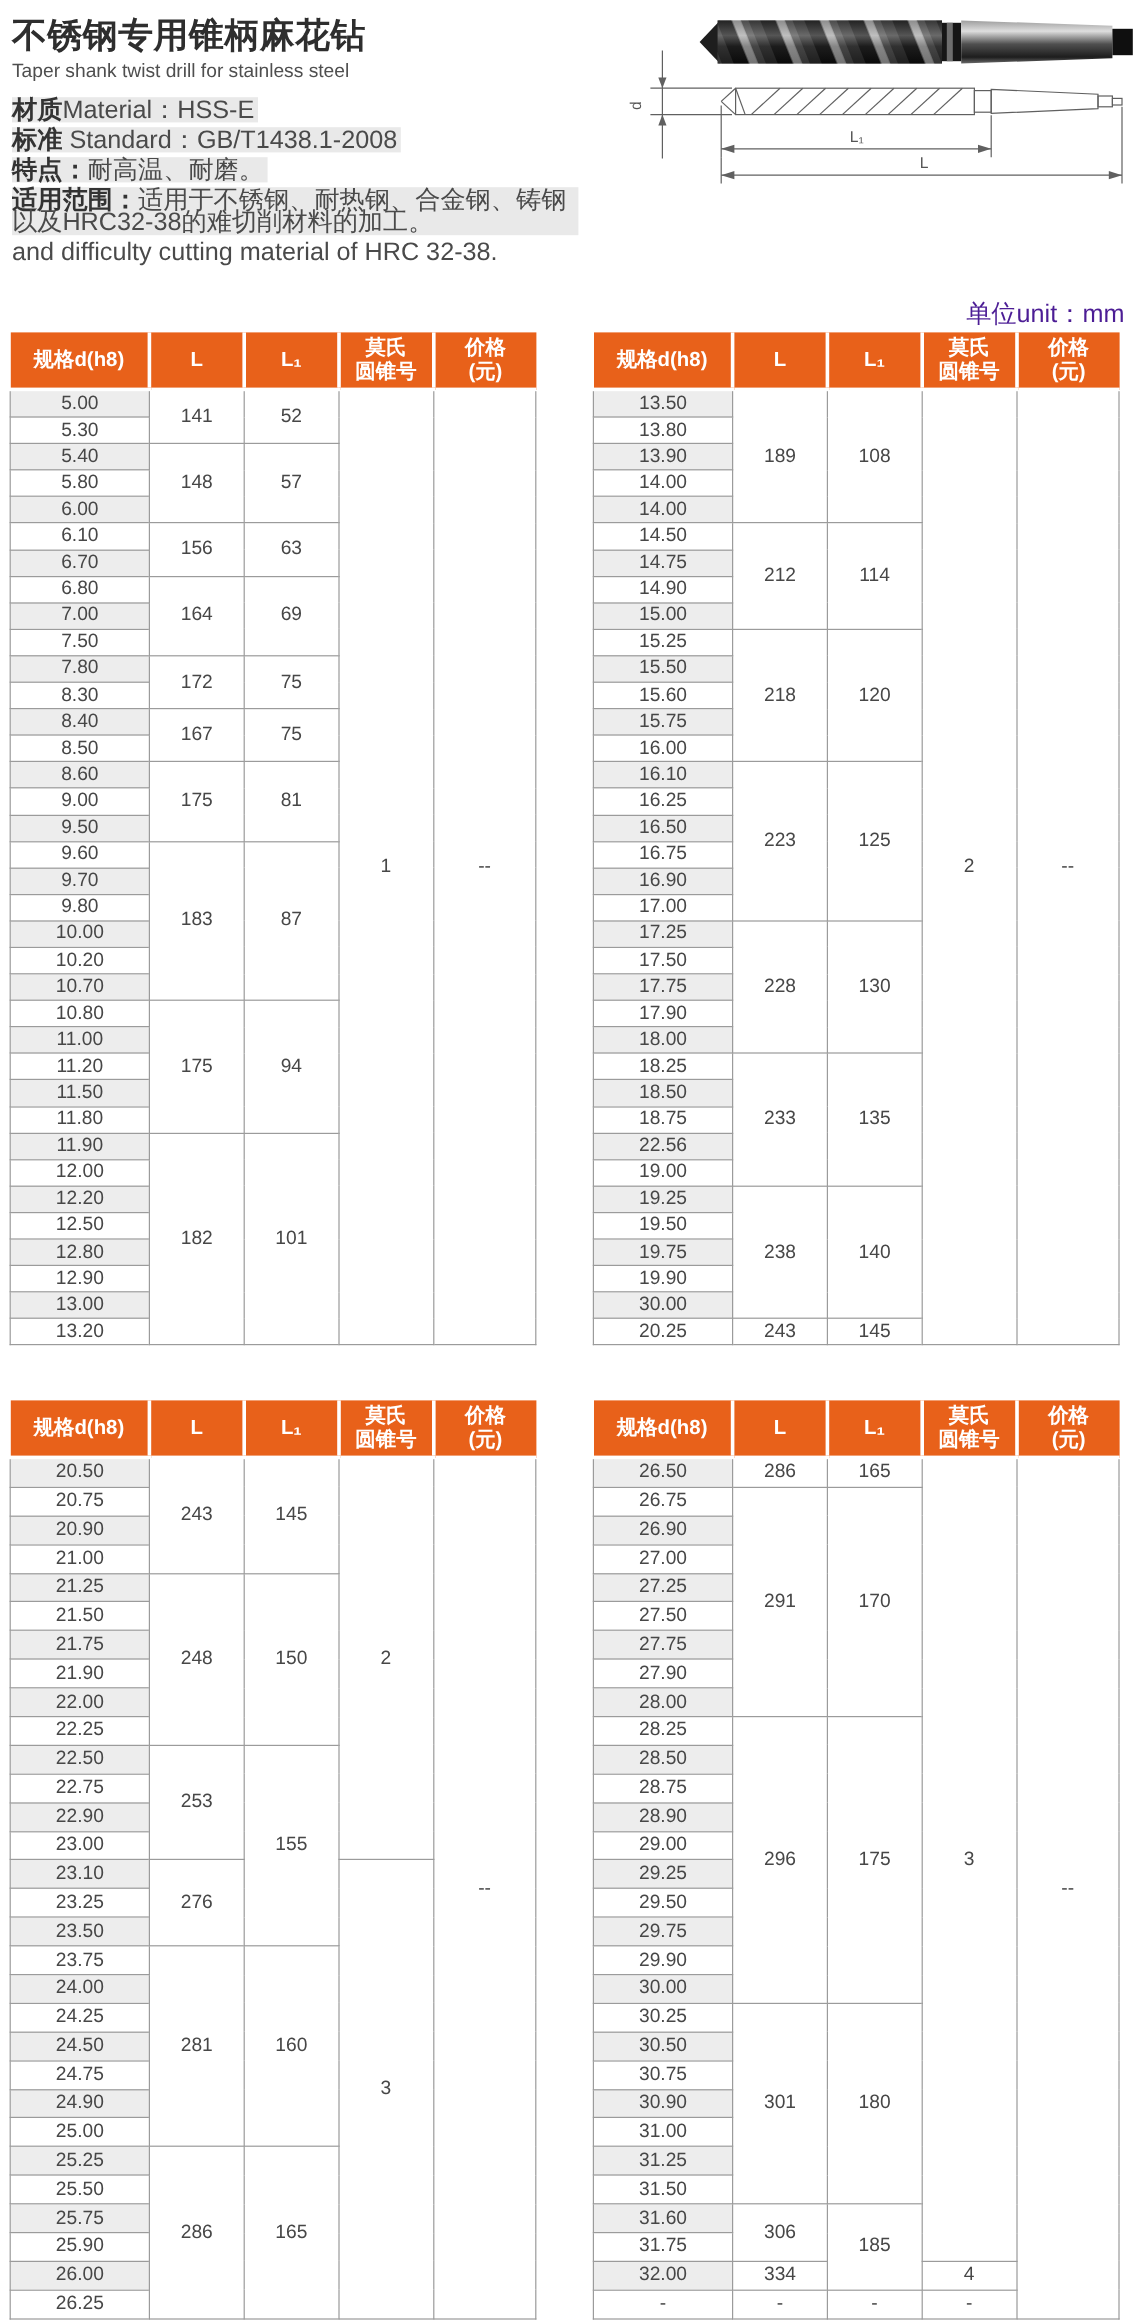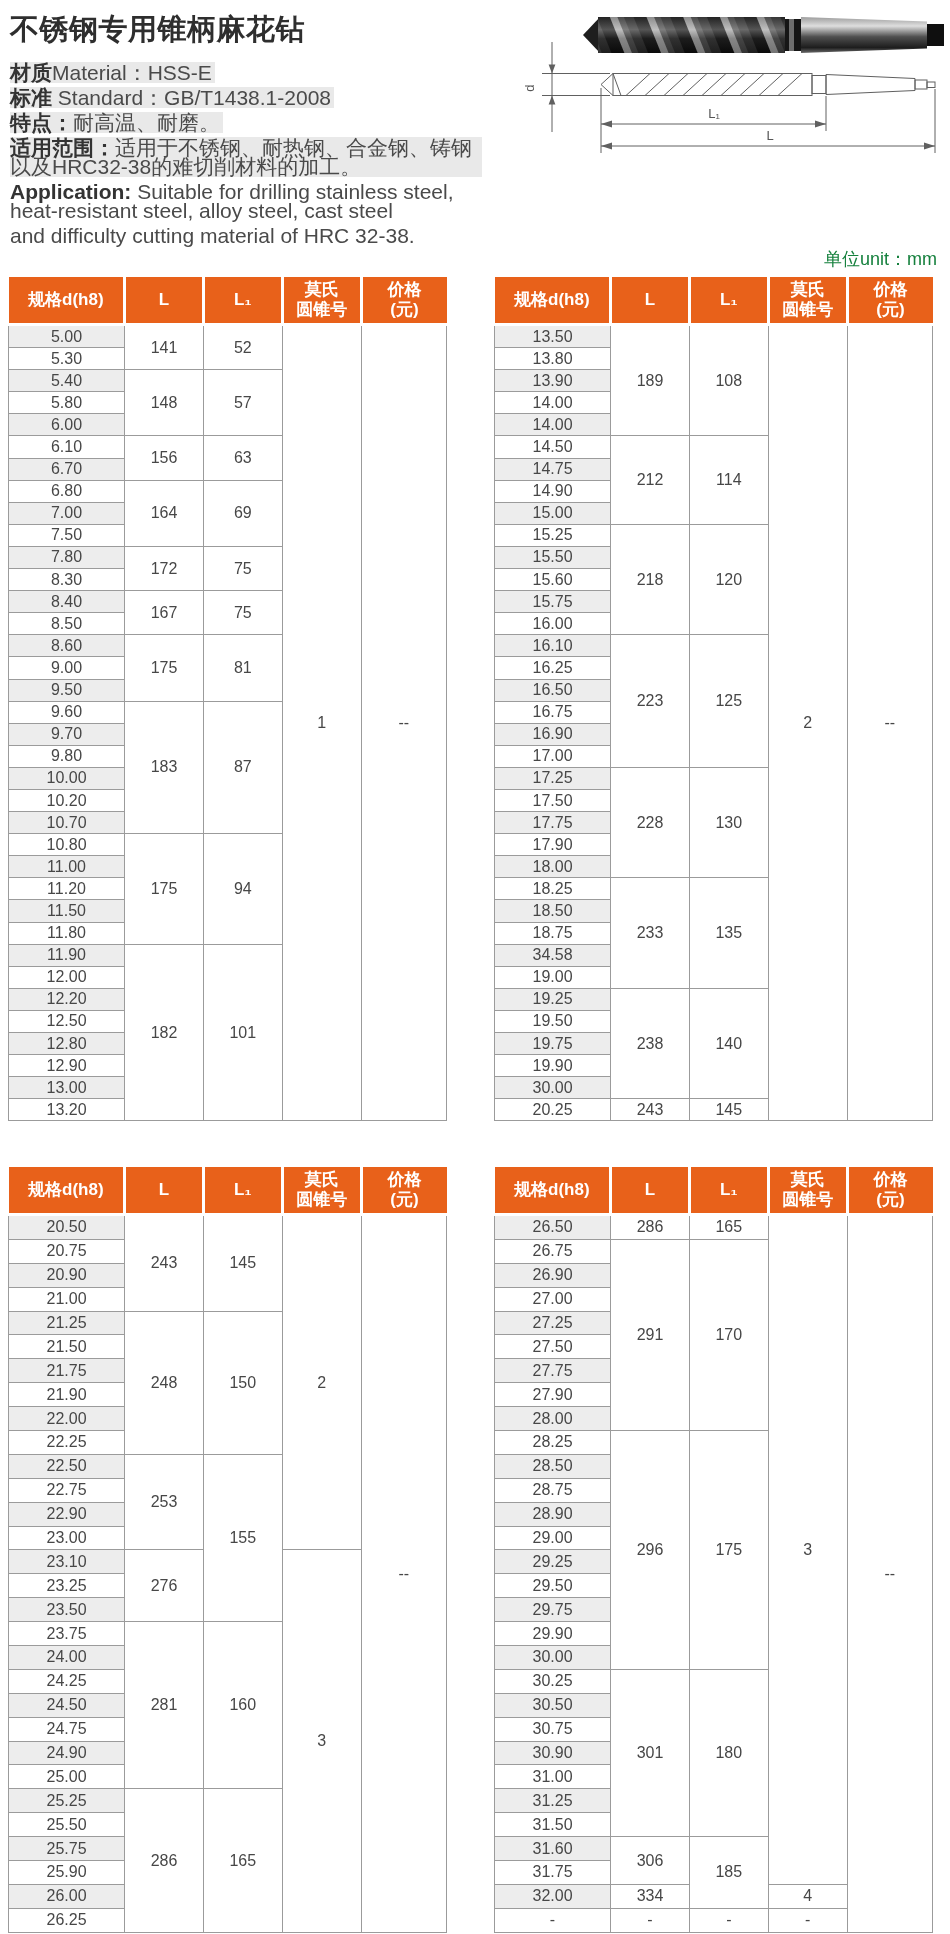--- a/index.html
+++ b/index.html
@@ -9,21 +9,21 @@
   }
   .page{position:absolute;inset:0;border-radius:21px;}
   
   .header{position:absolute;left:10px;top:10px;width:472px;}
   .title{font-size:29px;font-weight:bold;color:#2e2e2e;letter-spacing:.5px;}
   .subtitle{font-size:16px;color:#4f4f4f;margin-top:1px;}
   .info{margin-top:12px;font-size:21px;color:#4a4a4a;}
   .info-line{display:table;margin-bottom:4px;line-height:19px;padding:1px 3px 1px 0;}
   .info-line.shaded{background:#e9e9e9;}
   .info-line b{color:#333;font-weight:bold;}
-  .unit-note{position:absolute;top:247px;right:13px;font-size:18px;color:#15803d;text-align:right;}
+  .unit-note{position:absolute;top:247px;right:13px;font-size:21px;color:#4c1d95;text-align:right;}
   
   .figure{position:absolute;left:480px;top:0;width:470px;height:235px;}
   .figure text{font-size:13px;fill:#555;}
   
   .spec-table{position:absolute;width:439px;border-collapse:collapse;table-layout:fixed;background:#fff;}
   #t0{left:8px;top:277px;} #t1{left:494px;top:277px;}
   #t2{left:8px;top:1167px;} #t3{left:494px;top:1167px;}
   .spec-table th{
     background:#e8611a;color:#fff;font-size:17px;font-weight:bold;height:44px;
     line-height:1.18;white-space:pre-line;text-align:center;vertical-align:middle;
@@ -39,40 +39,37 @@
   .spec-table td.spec.even{background:#ededed;}
   .spec-table td.spec.odd{background:#ffffff;}
 </style>
 </head>
 <body>
 
 <div class="page">
 
   <div class="header">
     <div class="title">不锈钢专用锥柄麻花钻</div>
+    <div class="subtitle">Taper shank twist drill for stainless steel</div>
     <div class="info">
         <div class="info-line shaded">
           <b>材质</b>
           <span>Material：HSS-E</span>
         </div>
         <div class="info-line shaded">
           <b>标准</b>
           <span> Standard：GB/T1438.1-2008</span>
         </div>
         <div class="info-line shaded">
           <b>特点：</b>
           <span>耐高温、耐磨。</span>
         </div>
         <div class="info-line shaded">
           <b>适用范围：</b>
           <span>适用于不锈钢、耐热钢、合金钢、铸钢以及HRC32-38的难切削材料的加工。</span>
-        </div>
-        <div class="info-line">
-          <b>Application:</b>
-          <span> Suitable for drilling stainless steel, heat-resistant steel, alloy steel, cast steel</span>
         </div>
         <div class="info-line">
           <b></b>
           <span>and difficulty cutting material of HRC 32-38.</span>
         </div>
       </div>
   </div>
 
   <svg class="figure" viewBox="0 0 470 235">
     <defs>
@@ -422,21 +419,21 @@
           <td class="val" rowspan="5">233</td>
           <td class="val" rowspan="5">135</td>
         </tr>
         <tr>
           <td class="spec even">18.50</td>
         </tr>
         <tr>
           <td class="spec odd">18.75</td>
         </tr>
         <tr>
-          <td class="spec even">34.58</td>
+          <td class="spec even">22.56</td>
         </tr>
         <tr>
           <td class="spec odd">19.00</td>
         </tr>
         <tr>
           <td class="spec even">19.25</td>
           <td class="val" rowspan="5">238</td>
           <td class="val" rowspan="5">140</td>
         </tr>
         <tr>

